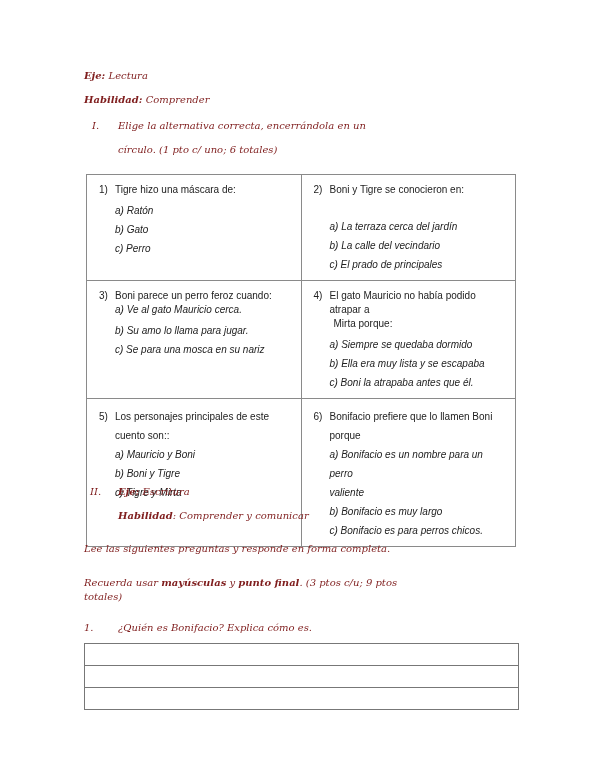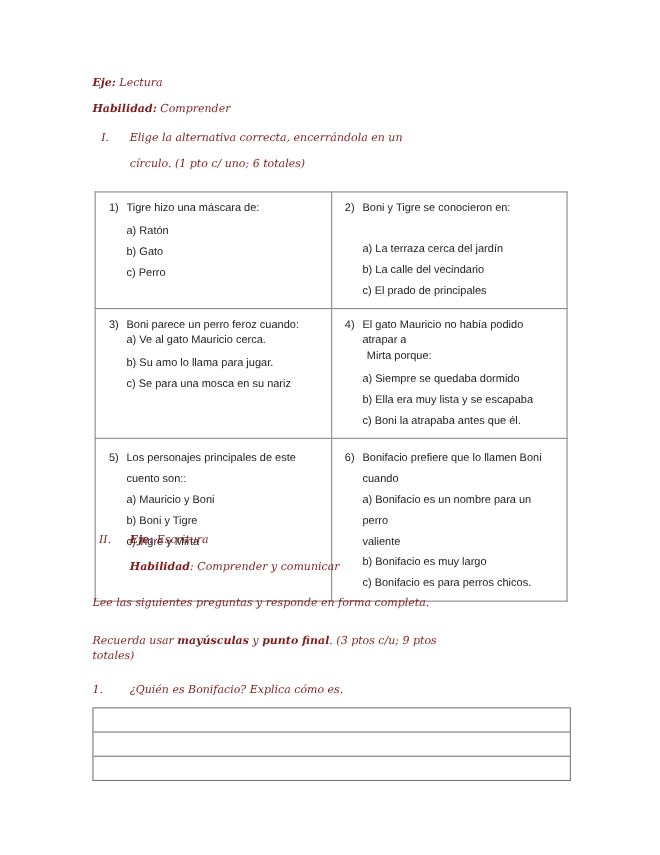--- a/index.html
+++ b/index.html
@@ -6,21 +6,21 @@
   body { width: 600px; height: 777px; position: relative; overflow: hidden; color: #111; }
   .hand { font-family: "DejaVu Serif", serif; font-style: italic; font-size: 10px; color: #7f1d1d; }
   .b { font-weight: bold; font-style: italic; }
   .line { position: absolute; left: 84px; white-space: nowrap; }
   .num { position: absolute; }
   table.q { position: absolute; left: 86px; top: 174px; width: 430px; border-collapse: collapse; font-family: "Liberation Sans", sans-serif; font-size: 10px; color: #222; }
   table.q td { border: 1.5px solid #8a8a8a; vertical-align: top; padding: 8px 8px 6px 8px; width: 50%; }
   .qh { display: flex; line-height: 14px; }
   .qn { width: 16px; flex: none; margin-left: 4px; }
   .qt { flex: 1; }
-  .opt { margin-left: 20px; line-height: 19px; }
+  .opt { margin-left: 20px; line-height: 19px; font-style: italic; }
   .cont { margin-left: 20px; line-height: 19px; }
   .answer-box { position: absolute; left: 84px; top: 643px; width: 433px; border: 1px solid #777; }
   .answer-line { height: 21px; border-bottom: 1px solid #777; }
   .answer-line:last-child { border-bottom: none; }
 </style>
 </head>
 <body>
 
 <div>
   <div class="line hand" style="top:70px;">
@@ -88,21 +88,21 @@
       <div class="cont">cuento son::</div>
       <div class="opt">a) Mauricio y Boni</div>
       <div class="opt">b) Boni y Tigre</div>
       <div class="opt">c) Tigre y Mirta</div>
     </td>
     <td>
       <div class="qh" style="line-height:19px;">
             <span class="qn">6)</span>
             <span class="qt">Bonifacio prefiere que lo llamen Boni</span>
           </div>
-      <div class="cont">cuando</div>
+      <div class="cont">porque</div>
       <div class="opt">a) Bonifacio es un nombre para un perro</div>
       <div class="opt">valiente</div>
       <div class="opt">b) Bonifacio es muy largo</div>
       <div class="opt">c) Bonifacio es para perros chicos.</div>
     </td>
   </tr>
 </tbody>
   </table>
 
 <div>

